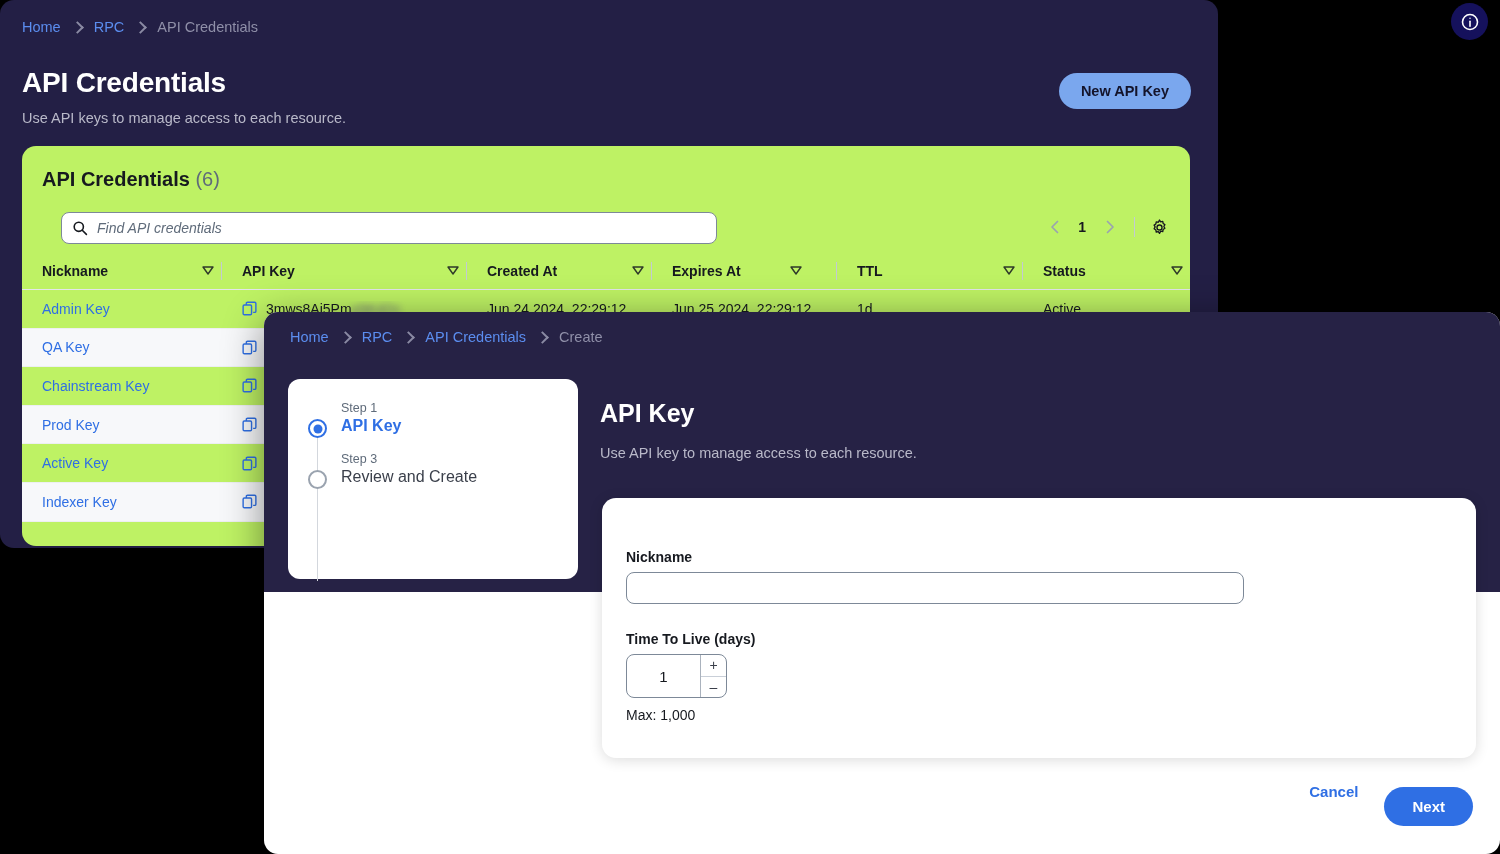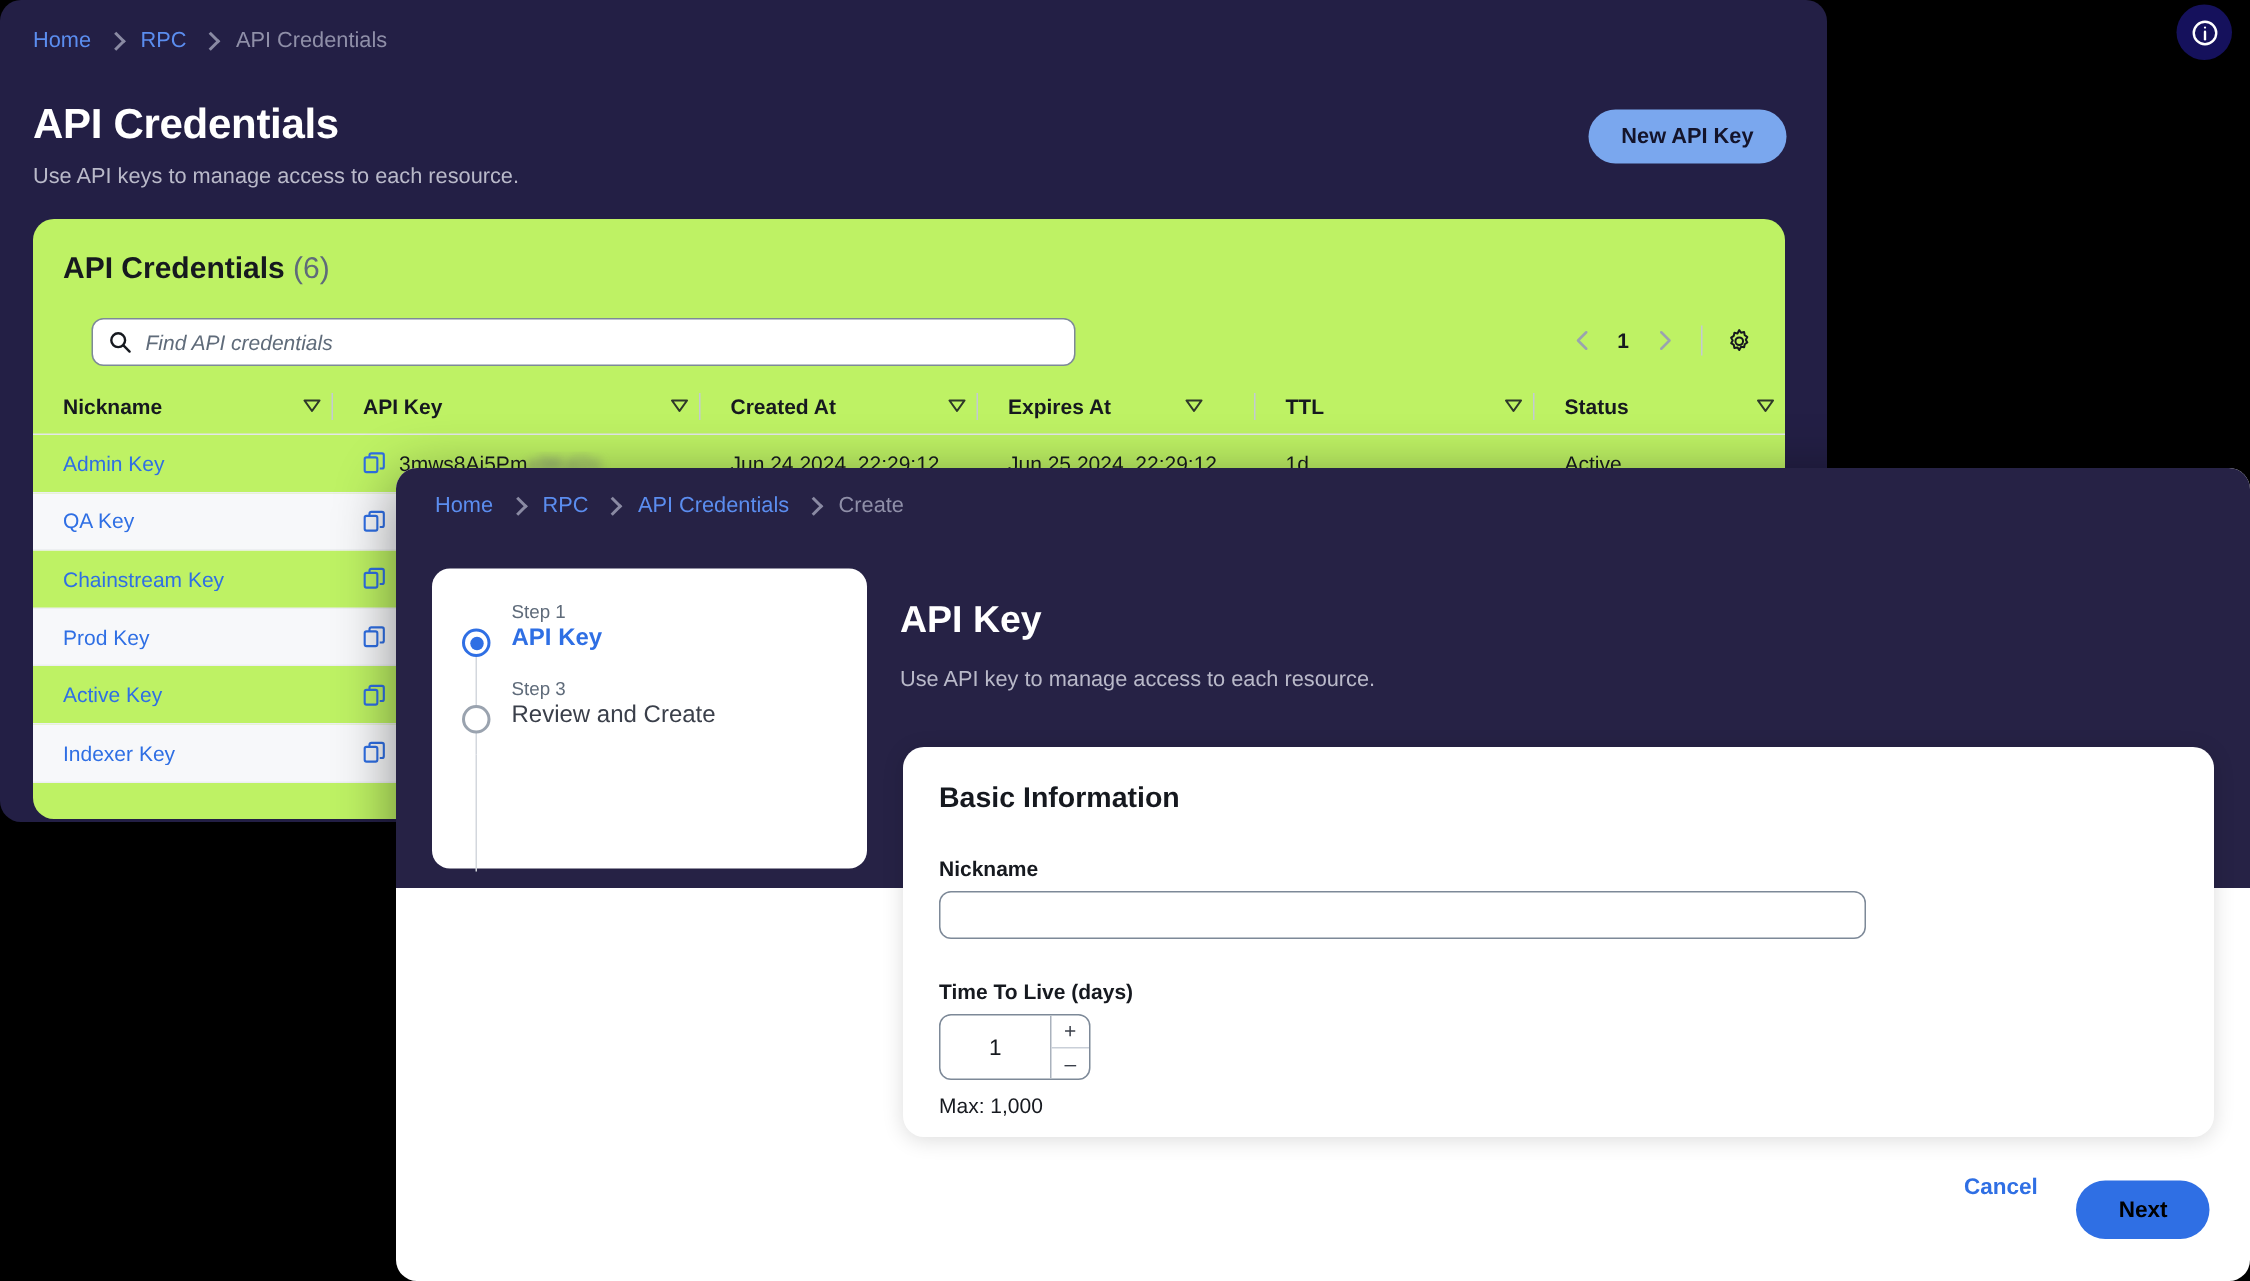--- a/index.html
+++ b/index.html
@@ -229,21 +229,21 @@
   .modal-footer {
     position: absolute; right: 27px; bottom: 28px;
     display: flex; align-items: center; gap: 26px;
   }
   .btn-cancel {
     background: none; border: none; cursor: pointer;
     color: #2f6fe4; font-size: 15px; font-weight: bold;
     font-family: "Liberation Sans", sans-serif;
   }
   .btn-next {
-    background: #2f6fe4; color: #000000; border: none;
+    background: #2f6fe4; color: #ffffff; border: none;
     border-radius: 20px; padding: 11px 28px;
     font-size: 15px; font-weight: bold; cursor: pointer;
     font-family: "Liberation Sans", sans-serif;
     margin-top: 31px;
   }
 </style>
 </head>
 <body>
 
 <div id="root">
@@ -538,21 +538,20 @@
           <div class="step-kicker">Step 3</div>
           <div class="step-name">Review and Create</div>
         </div>
       </div>
     </div>
 
     <div class="modal-h1">API Key</div>
     <div class="modal-sub">Use API key to manage access to each resource.</div>
 
     <div class="form-card">
-      <div class="form-h2">Basic Information</div>
 
       <div class="field-label">Nickname</div>
       <input class="text-input" placeholder="" style="">
 
       <div class="field-label">Time To Live (days)</div>
       <div class="stepper-input">
         <div class="stepper-val">1</div>
         <div class="stepper-btns">
           <div>+</div>
           <div>–</div>

